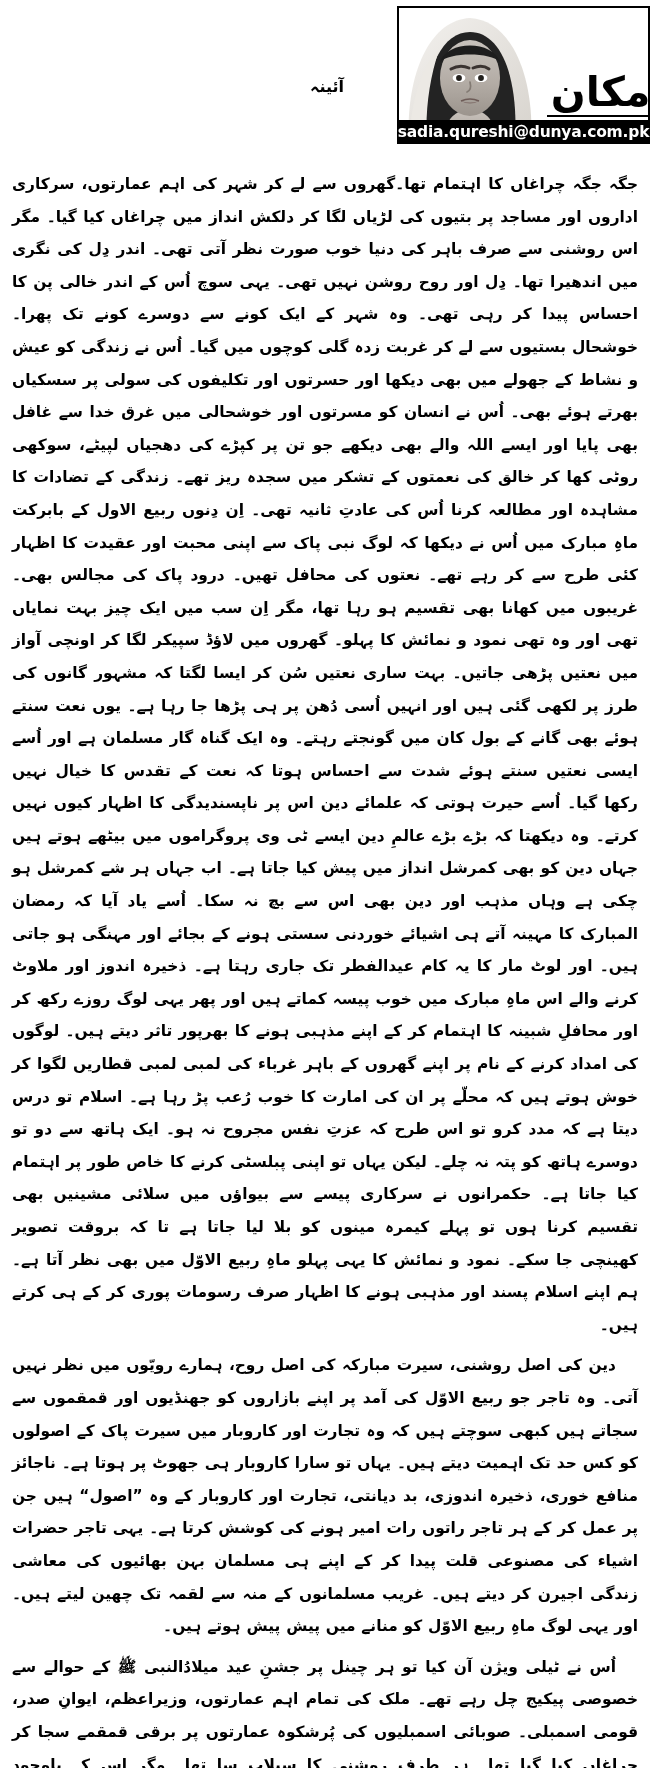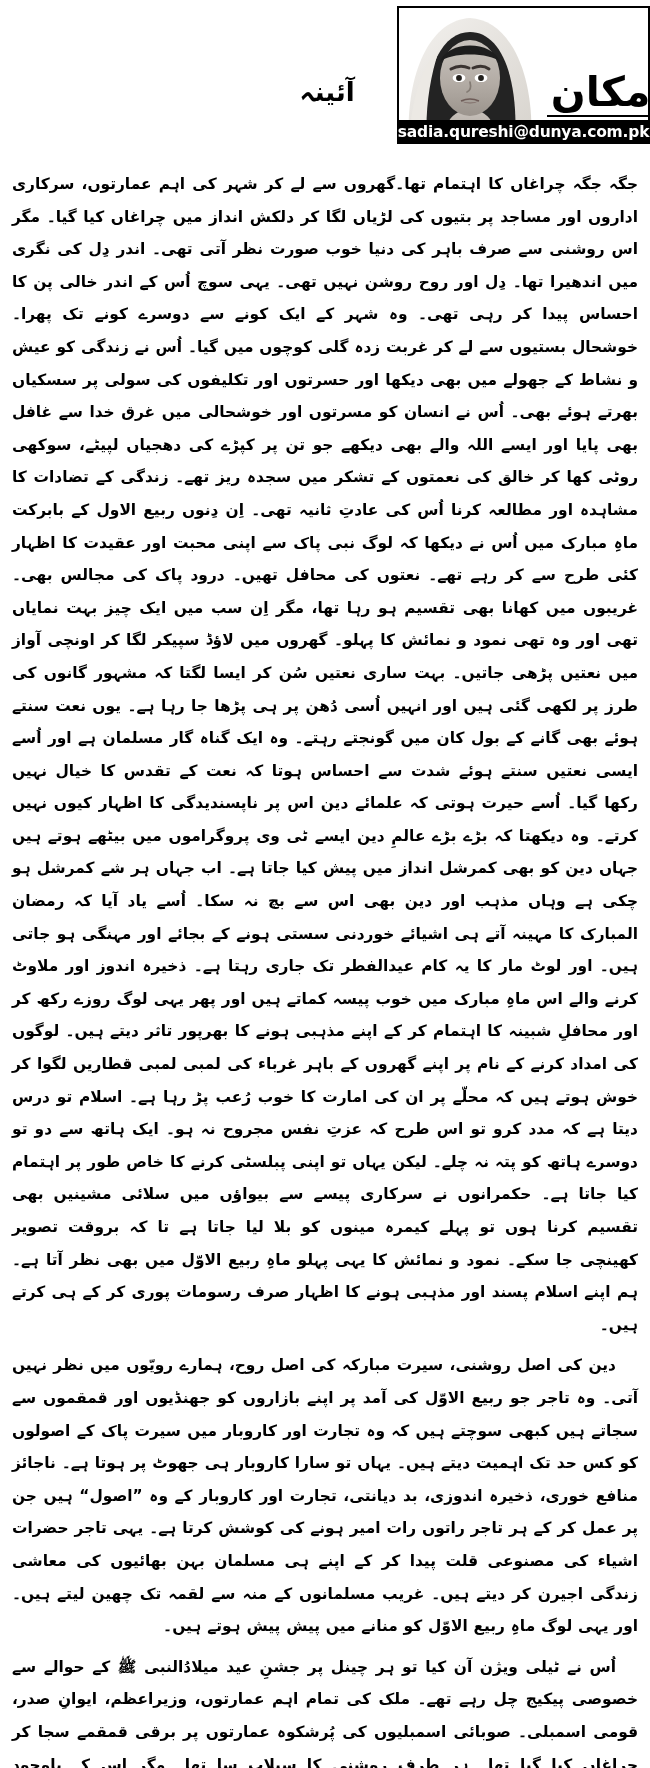--- a/index.html
+++ b/index.html
@@ -108,21 +108,21 @@
     white-space: nowrap;
   }
 
   
   .article-title {
     position: absolute;
     top: 78px;
     right: 258px;
     width: 130px;
     text-align: center;
-    font-size: 26px;
+    font-size: 16px;
     font-weight: bold;
     direction: rtl;
     line-height: 1.1;
     font-family: "DejaVu Sans", "Liberation Sans", sans-serif;
   }
 
   
   .article-body {
     position: absolute;
     top: 160px;

